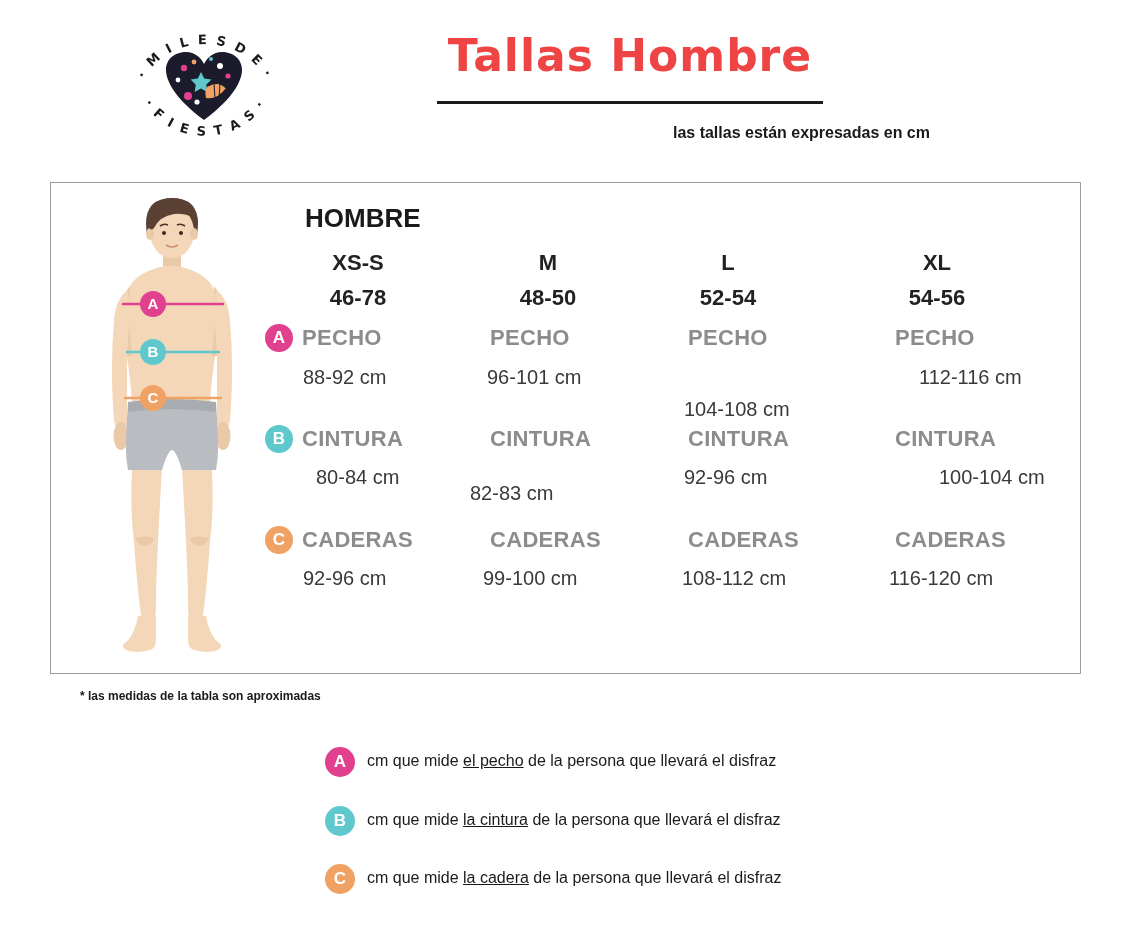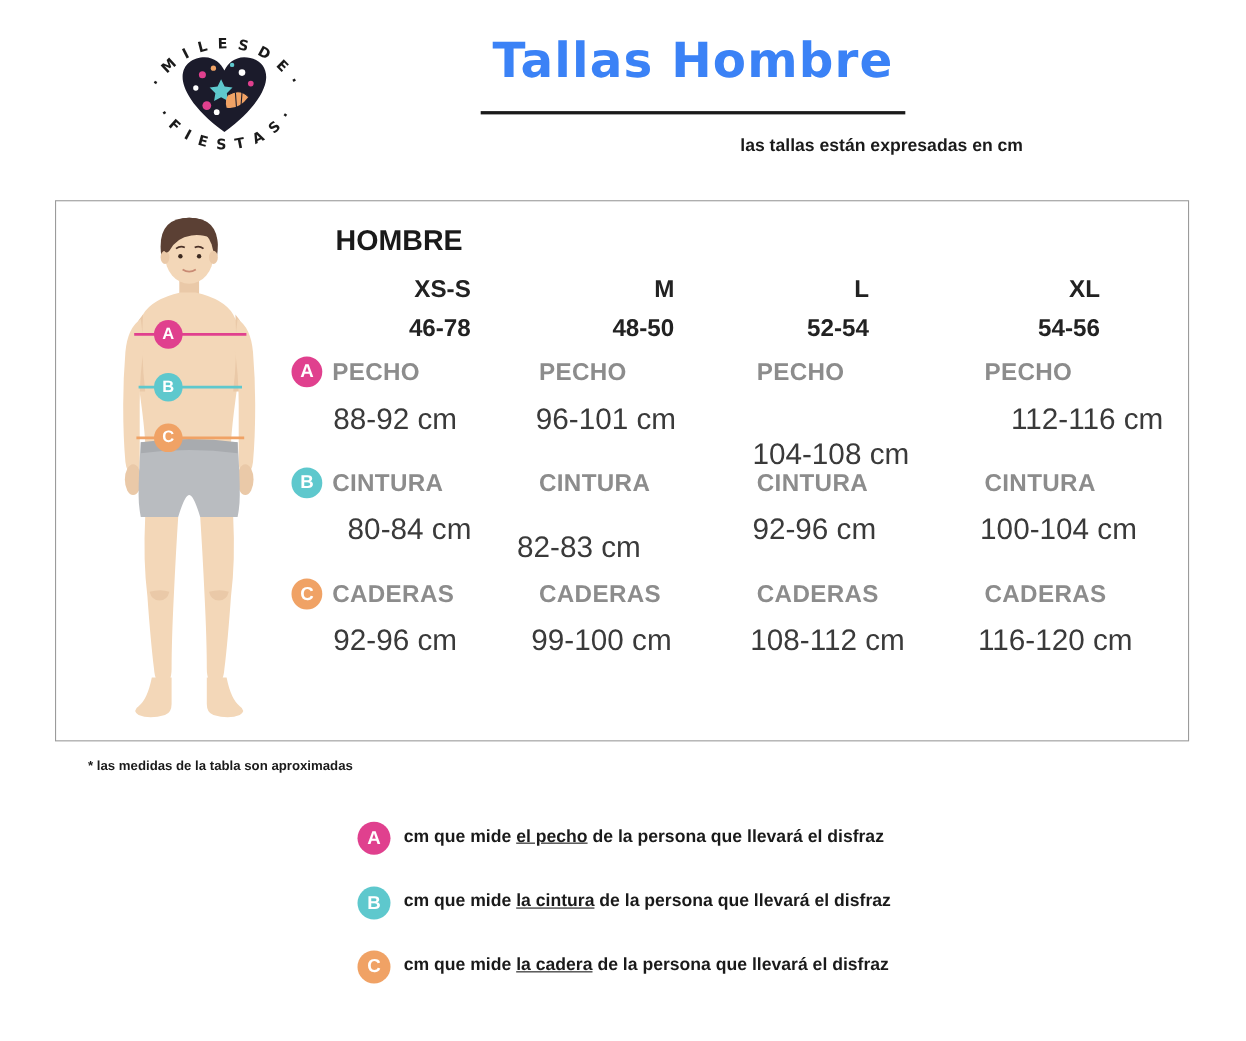--- a/index.html
+++ b/index.html
@@ -40,21 +40,21 @@
   
   .title {
     position: absolute;
     left: 430px;
     top: 30px;
     width: 400px;
     font-family: "DejaVu Sans", sans-serif;
     font-size: 44px;
     font-weight: bold;
     letter-spacing: 1px;
-    color: #3b82f6;
+    color: #ef4444;
     text-align: center;
     white-space: nowrap;
   }
   .title-underline {
     position: absolute;
     left: 437px;
     top: 101px;
     width: 386px;
     height: 3px;
     background: #1a1a1a;
@@ -107,42 +107,42 @@
   .badge-a { background: #e0408e; }
   .badge-b { background: #5ec8cd; }
   .badge-c { background: #f0a265; }
 
   
   .col-head {
     position: absolute;
     font-size: 22px;
     font-weight: bold;
     color: #222222;
-    text-align: right;
+    text-align: center;
     white-space: nowrap;
   }
   .hombre-label {
     position: absolute;
     left: 305px;
     top: 203px;
     font-size: 26px;
     font-weight: bold;
     color: #1a1a1a;
   }
   .meas-label {
     position: absolute;
     font-size: 22px;
     font-weight: bold;
     color: #8c8c8c;
     white-space: nowrap;
     letter-spacing: 0.3px;
   }
   .meas-value {
     position: absolute;
-    font-size: 27px;
+    font-size: 20px;
     color: #3a3a3a;
     white-space: nowrap;
   }
   .badge-row {
     width: 28px;
     height: 28px;
     line-height: 28px;
     font-size: 17px;
   }
 
@@ -171,21 +171,20 @@
     line-height: 30px;
     font-size: 17px;
   }
   .legend-text {
     position: absolute;
     left: 42px;
     top: 5px;
     font-size: 16px;
     color: #1a1a1a;
     white-space: nowrap;
-    font-weight: bold;
   }
   .legend-text u { text-decoration: underline; }
 </style>
 </head>
 <body>
 
 <div class="logo">
   <svg class="logo-circle-text" viewBox="0 0 158 130">
     <defs>
       <path id="arcTop" d="M 14,72 A 66,58 0 0 1 144,72" fill="none"></path>
@@ -301,21 +300,21 @@
 
 <div class="badge badge-row badge-b" style="position:absolute; left:265px; top:425px;">B</div>
 <div class="meas-label" style="left:302px; top:426px;">CINTURA</div>
 <div class="meas-label" style="left:490px; top:426px;">CINTURA</div>
 <div class="meas-label" style="left:688px; top:426px;">CINTURA</div>
 <div class="meas-label" style="left:895px; top:426px;">CINTURA</div>
 
 <div class="meas-value" style="left:316px; top:466px;">80-84 cm</div>
 <div class="meas-value" style="left:470px; top:466px;margin-top:16px;">82-83 cm</div>
 <div class="meas-value" style="left:684px; top:466px;">92-96 cm</div>
-<div class="meas-value" style="left:891px; top:466px;">100-104 cm</div>
+<div class="meas-value" style="left:939px; top:466px;">100-104 cm</div>
 
 <div class="badge badge-row badge-c" style="position:absolute; left:265px; top:526px;">C</div>
 <div class="meas-label" style="left:302px; top:527px;">CADERAS</div>
 <div class="meas-label" style="left:490px; top:527px;">CADERAS</div>
 <div class="meas-label" style="left:688px; top:527px;">CADERAS</div>
 <div class="meas-label" style="left:895px; top:527px;">CADERAS</div>
 
 <div class="meas-value" style="left:303px; top:567px;">92-96 cm</div>
 <div class="meas-value" style="left:483px; top:567px;">99-100 cm</div>
 <div class="meas-value" style="left:682px; top:567px;">108-112 cm</div>

